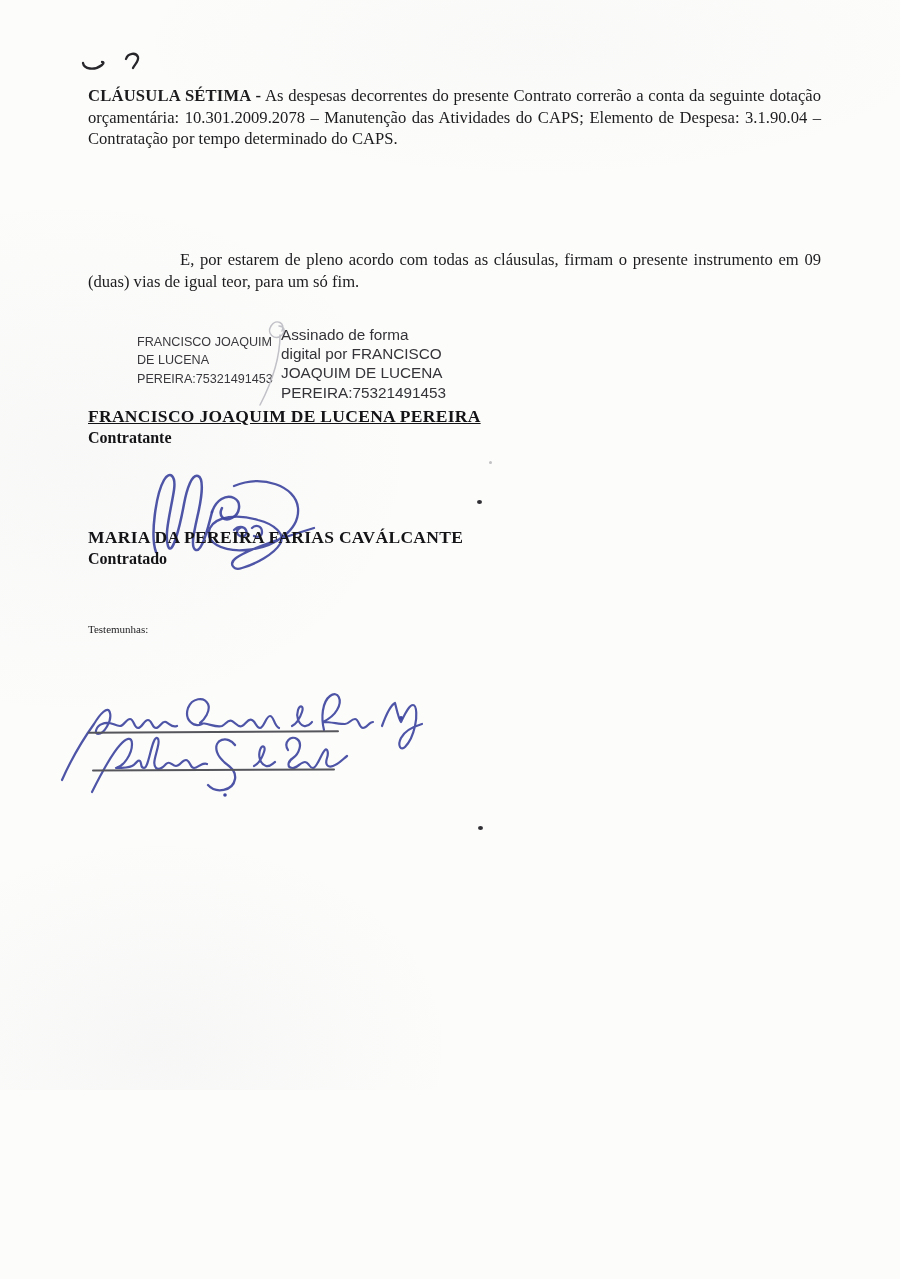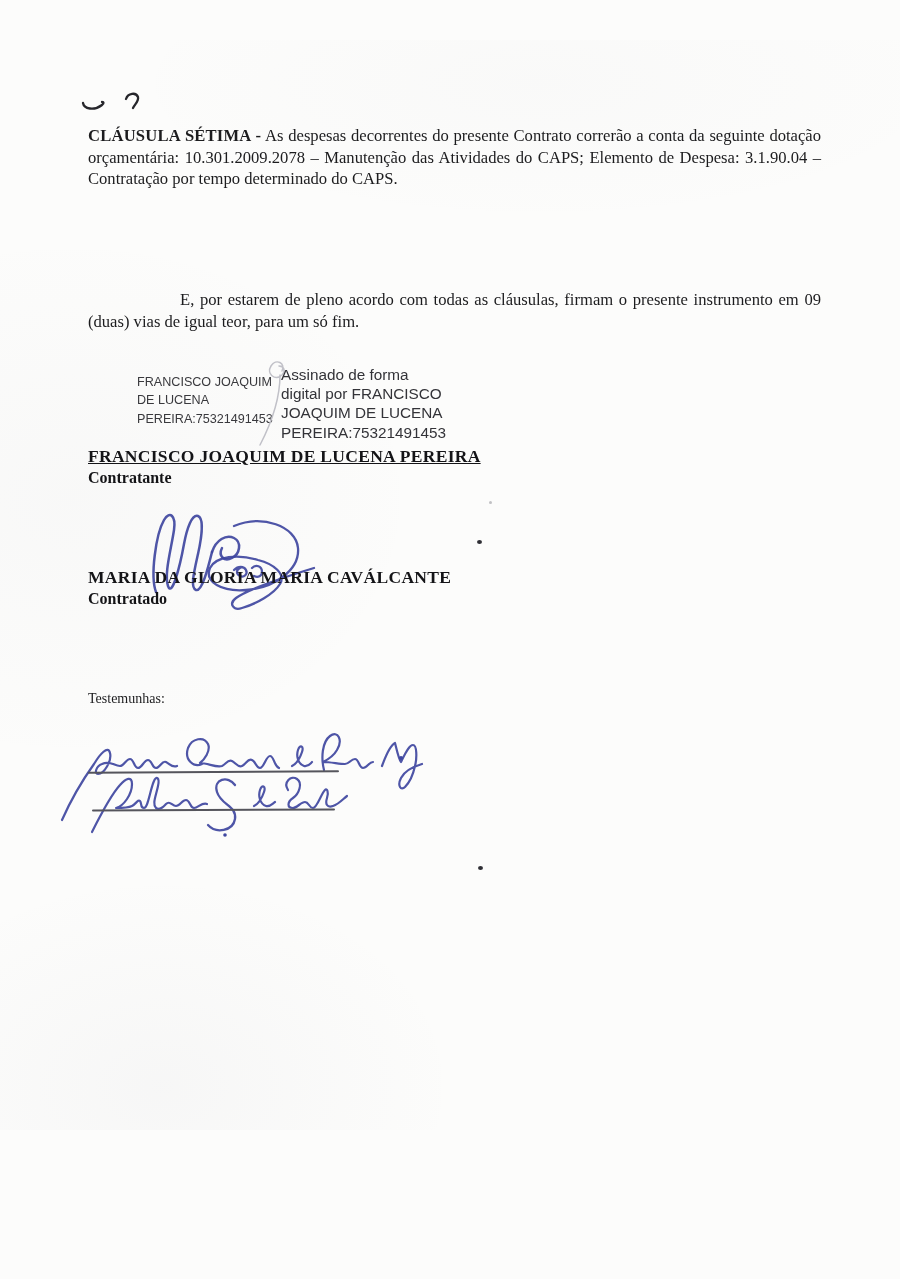--- a/index.html
+++ b/index.html
@@ -7,21 +7,20 @@
     position:relative;
     width:900px;height:1090px;
     background:
       radial-gradient(ellipse 420px 300px at 18% 96%, rgba(130,130,145,0.045), transparent 70%),
       radial-gradient(ellipse 500px 380px at 8% 42%, rgba(130,130,145,0.03), transparent 70%),
       radial-gradient(ellipse 600px 200px at 60% 4%, rgba(130,130,145,0.025), transparent 70%),
       #fcfcfb;
     overflow:hidden;
     font-family:"Liberation Serif", serif;
     color:#1d1d1f;
-    margin-top:40px;
   }
   .abs{position:absolute;}
   .para{
     position:absolute;left:88px;width:733px;
     font-size:16.6px;line-height:21.6px;
     text-align:justify;margin:0;
     color:#1c1c1e;
   }
   .para .lead{font-weight:bold;letter-spacing:0.2px;}
   .indent{text-indent:92px;}
@@ -42,22 +41,22 @@
   .bold-name{
     position:absolute;left:88px;
     font-size:17.5px;font-weight:bold;letter-spacing:0.3px;color:#141417;
     white-space:nowrap;
   }
   .role{
     position:absolute;left:88px;
     font-size:16px;font-weight:bold;color:#141417;
   }
   .witnesses-label{
-    position:absolute;left:88px;top:651px;
-    font-size:14px;color:#1c1c1e;
+    position:absolute;left:88px;top:623px;
+    font-size:11px;color:#1c1c1e;
   }
   .sig-underline{
     position:absolute;height:2px;background:#55555c;border-radius:1px;
   }
   .speck{position:absolute;border-radius:50%;}
   .ink{stroke:#3f47a0;fill:none;stroke-linecap:round;stroke-linejoin:round;opacity:0.92;}
   .graymark{stroke:#c1c1c8;fill:none;stroke-linecap:round;stroke-linejoin:round;}
   .penmark{stroke:#26262b;fill:none;stroke-linecap:round;stroke-linejoin:round;}
 </style>
 </head>
@@ -101,21 +100,21 @@
   <div class="role" style="top:429px;">Contratante</div>
 
   <svg class="abs" style="left:138px;top:466px;" width="182" height="112" viewBox="0 0 182 112" role="img" aria-label="assinatura manuscrita em tinta azul">
     <path class="ink" stroke-width="2.5" d="M 18 86 C 12 70 18 28 26 14 C 32 4 38 10 36 24 C 33 44 26 68 30 80 C 34 92 42 60 46 38 C 49 22 54 8 60 10 C 66 12 64 30 60 48 C 56 66 52 82 58 84 C 64 86 70 62 74 46"></path>
     <path class="ink" stroke-width="2.5" d="M 74 46 C 78 34 88 28 96 32 C 104 36 102 48 94 52 C 86 56 80 50 84 42"></path>
     <path class="ink" stroke-width="2.3" d="M 96 20 C 124 8 158 20 160 42 C 162 64 136 82 108 84 C 84 86 66 76 72 62 C 78 50 100 48 120 54 C 136 58 148 68 142 78 C 136 88 118 98 104 102 C 96 105 90 98 98 92 C 110 83 150 70 176 62"></path>
     <path class="ink" stroke-width="2.3" d="M 96 64 C 100 60 106 60 108 64 C 110 68 106 72 102 70 C 98 68 98 64 102 62"></path>
     <path class="ink" stroke-width="2.3" d="M 114 62 C 118 58 124 60 124 66 C 124 70 120 72 116 70"></path>
   </svg>
 
-  <div class="bold-name" style="top:527px;">MARIA DA GLORIA MARIA CAVÁLCANTE</div>
+  <div class="bold-name" style="top:527px;">MARIA DA PEREIRA FARIAS CAVÁLCANTE</div>
   <div class="role" style="top:550px;">Contratado</div>
 
   <div class="witnesses-label">Testemunhas:</div>
 
   <svg class="abs" style="left:50px;top:690px;" width="382" height="98" viewBox="0 0 382 98" role="img" aria-label="Andreia Claudia de Brito Mango">
     <path class="ink" stroke-width="2.2" d="M 12 90 C 20 72 34 48 44 34 C 50 24 58 15 60 23 C 62 31 54 44 48 44 C 44 44 46 36 52 34 C 60 30 64 36 70 36 C 74 36 76 29 80 29 C 84 29 84 38 88 38 C 92 38 94 30 98 30 C 102 30 102 38 106 38 C 110 38 112 30 116 32 C 120 34 122 38 127 36"></path>
     <path class="ink" stroke-width="2.2" d="M 152 34 C 144 38 134 30 138 18 C 142 8 154 6 158 14 C 161 21 154 30 150 33 C 158 33 166 38 172 36 C 176 34 178 29 182 31 C 186 33 188 38 192 36 C 196 34 198 28 202 30 C 206 32 206 38 210 38 C 214 38 216 26 220 26 C 224 26 224 36 229 38"></path>
     <path class="ink" stroke-width="2.2" d="M 242 36 C 246 34 250 28 252 22 C 254 16 250 14 248 20 C 246 26 248 34 254 36 C 258 37 260 34 262 32"></path>
     <path class="ink" stroke-width="2.2" d="M 274 40 C 271 28 272 12 280 6 C 288 0 293 10 287 20 C 283 27 277 30 273 32 C 281 32 289 34 295 34 C 299 34 301 29 305 29 C 309 29 309 38 313 38 C 317 38 319 32 323 32"></path>
     <path class="ink" stroke-width="2.2" d="M 332 36 C 336 25 341 15 345 13 C 347 21 349 30 351 32 C 355 24 359 15 363 15 C 367 15 367 28 365 36 C 363 45 359 53 355 57 C 351 61 347 56 351 48 C 354 42 362 37 372 34"></path>

